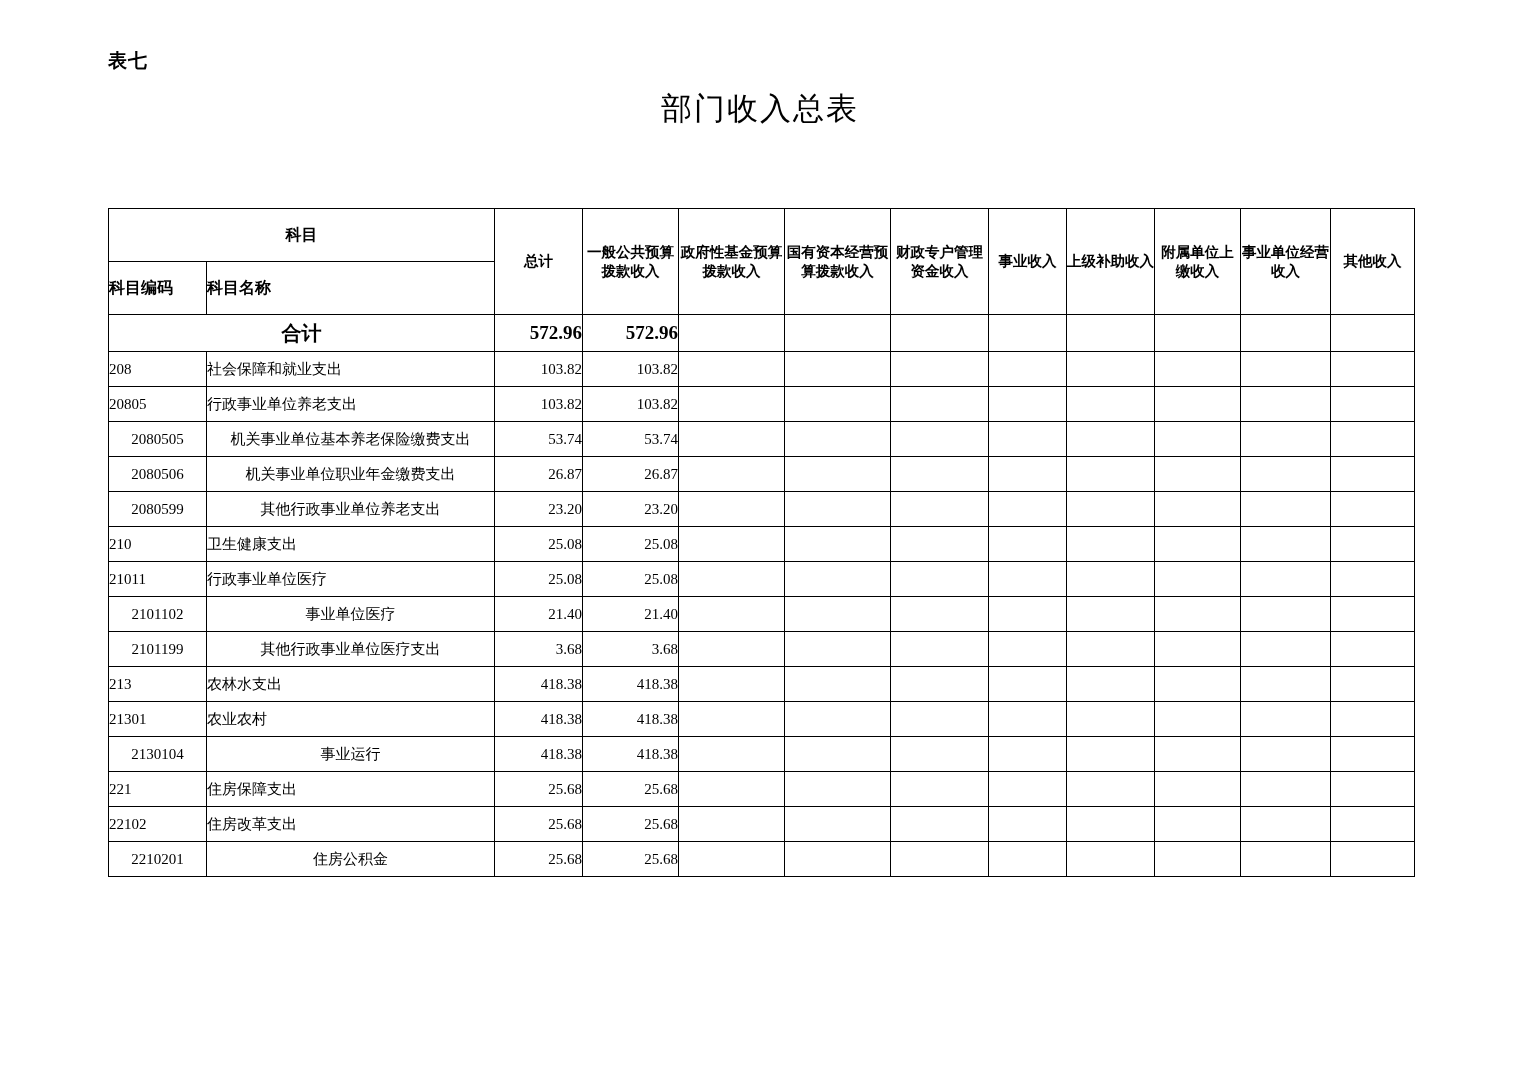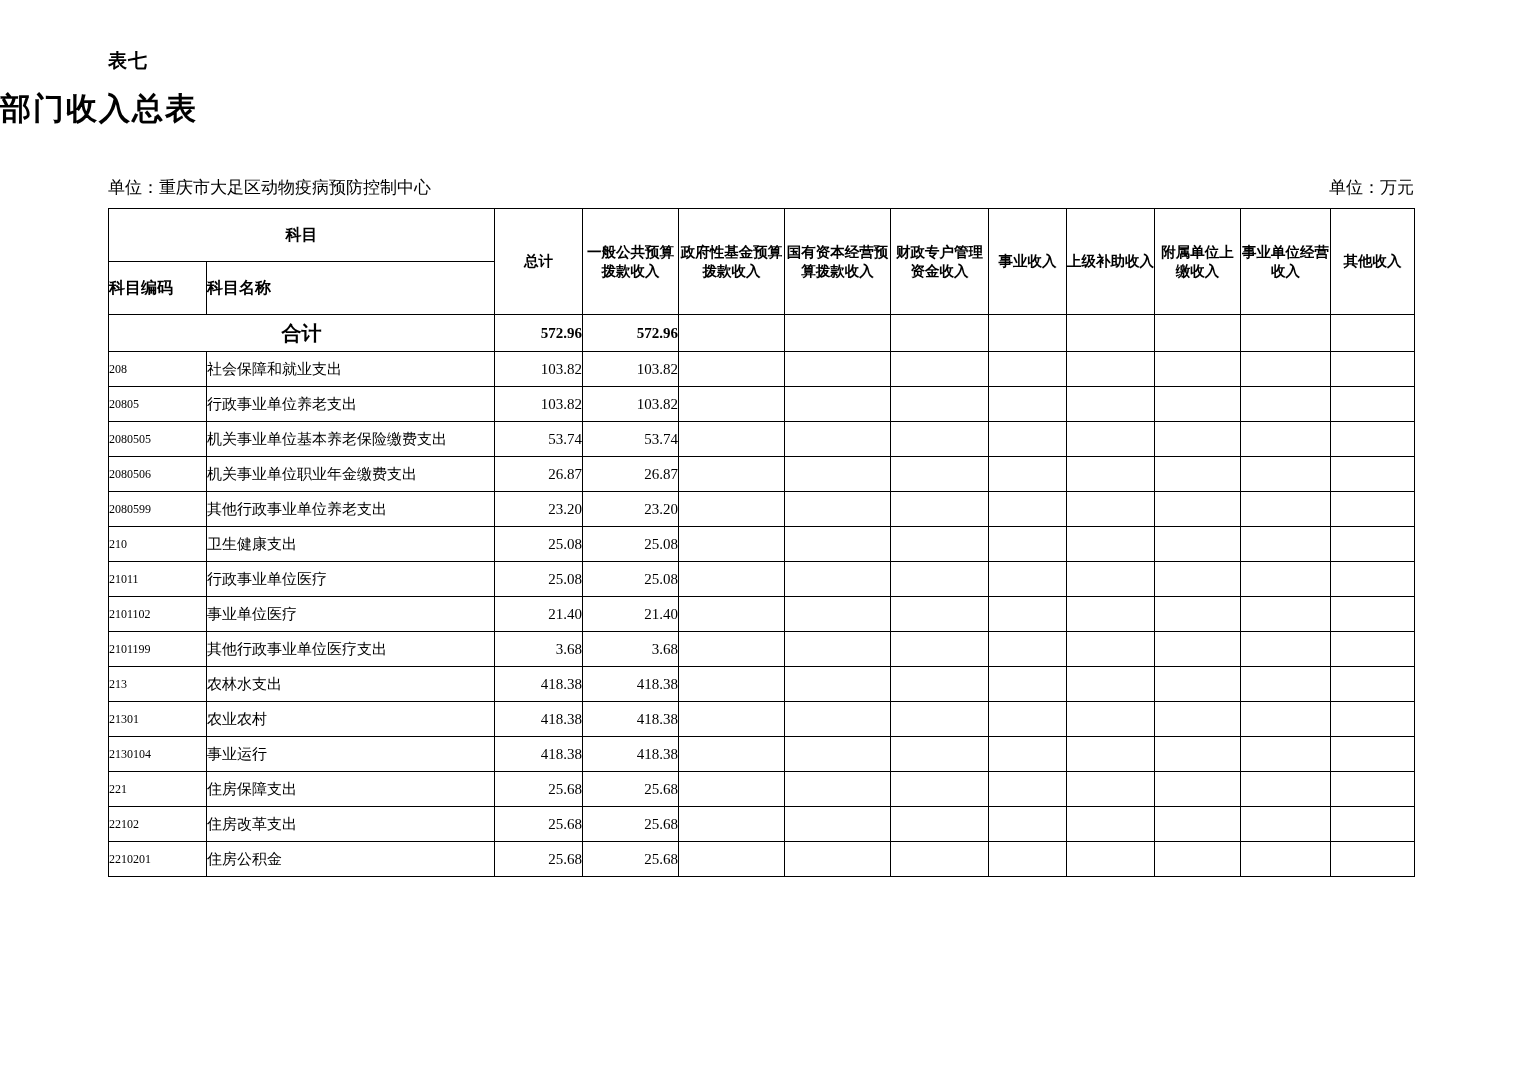--- a/index.html
+++ b/index.html
@@ -27,22 +27,23 @@
     top: 48px;
     font-size: 19px;
     font-weight: bold;
     letter-spacing: 1px;
   }
   .doc-title {
     position: absolute;
     top: 88px;
     left: 0;
     width: 1520px;
+    text-align: center;
     font-size: 31px;
-    font-weight: bold;
+    font-weight: normal;
     letter-spacing: 2px;
   }
   .meta-row {
     position: absolute;
     top: 176px;
     left: 108px;
     width: 1306px;
     display: flex;
     justify-content: space-between;
     align-items: baseline;
@@ -84,21 +85,21 @@
   th.hdr-code, th.hdr-name {
     font-size: 16px;
     font-weight: bold;
     text-align: left;
   }
   .row-total td {
     font-weight: bold;
     height: 36px;
   }
   td.code {
-    font-size: 12px;
+    font-size: 15px;
     padding-left: 6px;
     height: 34px;
   }
   td.name {
     font-size: 15px;
     padding-left: 8px;
     height: 34px;
   }
   td.num {
     font-size: 15px;
@@ -110,42 +111,38 @@
     height: 34px;
   }
   .total-label {
     text-align: center;
     font-size: 20px;
     font-weight: bold;
   }
   .total-num {
     text-align: right;
     padding-right: 8px;
-    font-size: 15px;
+    font-size: 19px;
     font-weight: bold;
   }
   .ind1 { padding-left: 20px; }
-  .ind2 { padding-left: 30px; }
+  .ind2 { padding-left: 30px; text-align: center; }
   .wrap2 {
     line-height: 1.15;
   }
 </style>
 </head>
 <body>
 
 <div class="page">
 
   <div class="corner-label">表七</div>
 
   <div class="doc-title">部门收入总表</div>
 
-  <div class="meta-row">
-    <div class="meta-left">单位：重庆市大足区动物疫病预防控制中心</div>
-    <div class="meta-right">单位：万元</div>
-  </div>
 
   <table class="main">
     <colgroup>
       <col style="width:98px">
       <col style="width:288px">
       <col style="width:88px">
       <col style="width:96px">
       <col style="width:106px">
       <col style="width:106px">
       <col style="width:98px">

